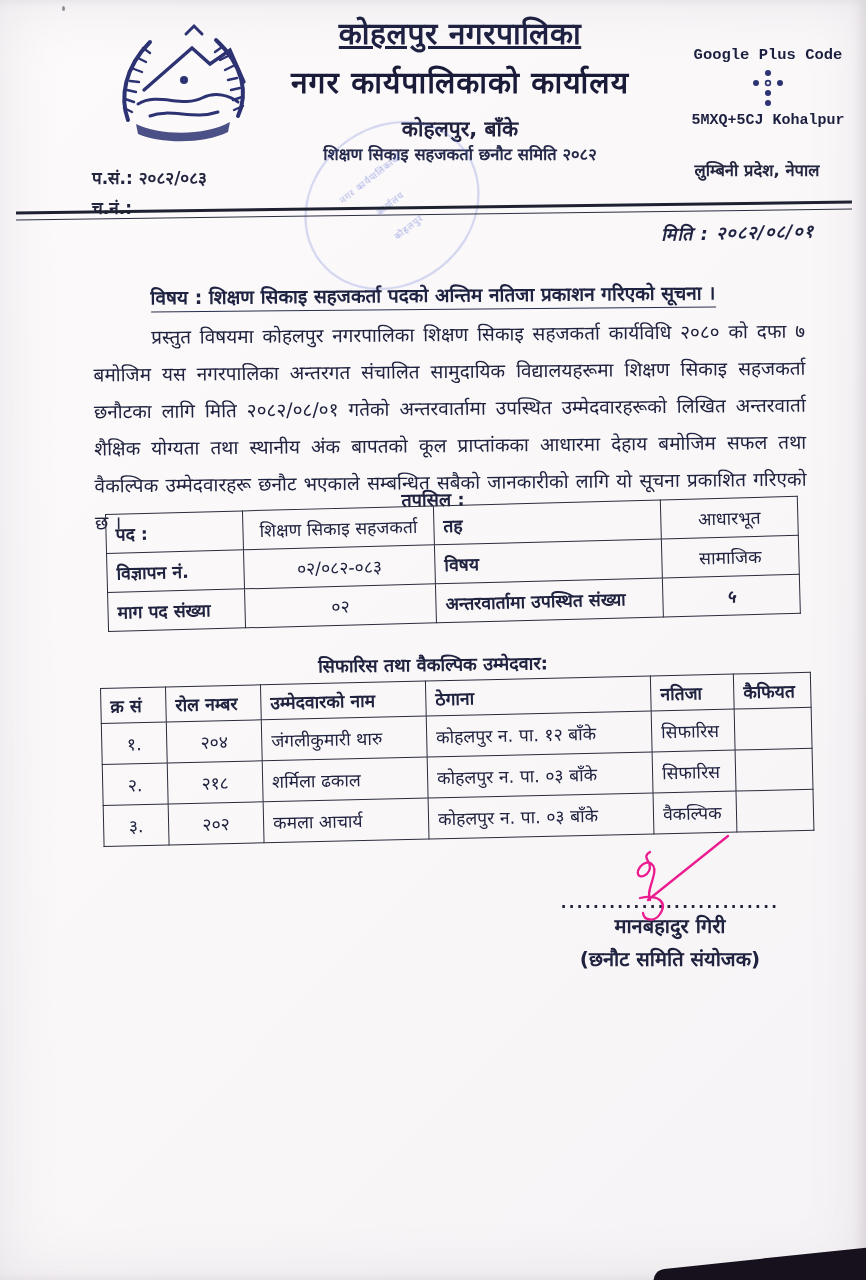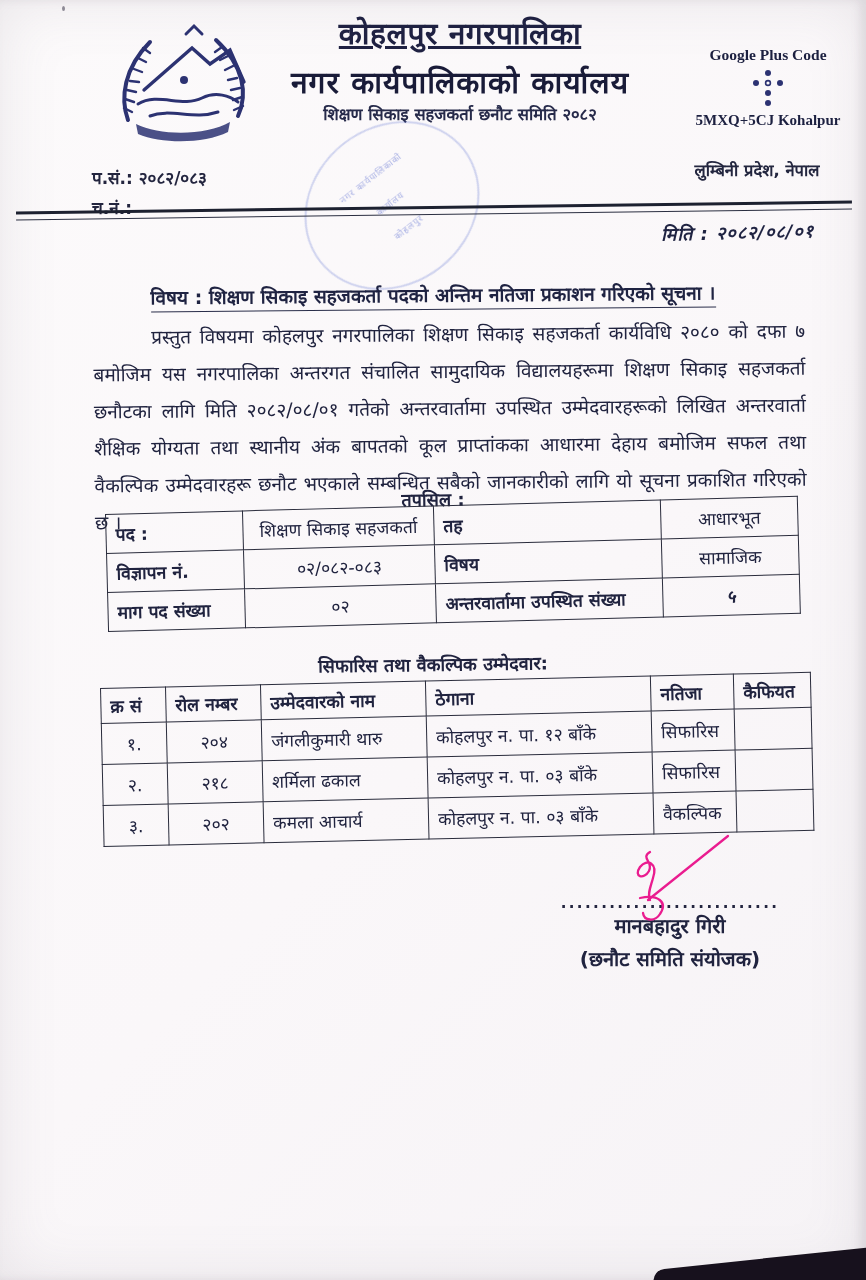--- a/index.html
+++ b/index.html
@@ -14,21 +14,21 @@
     box-shadow:inset 0 0 60px rgba(120,110,125,.14), inset -6px 0 10px rgba(150,140,150,.18);
   }
   
   .emblem{position:absolute;left:98px;top:20px;width:170px;height:122px;}
   .head-center{position:absolute;left:225px;top:12px;width:470px;text-align:center;}
   .t-muni{font-size:30px;font-weight:bold;color:#1f2142;letter-spacing:.5px;text-decoration:underline;}
   .t-office{font-size:30px;font-weight:bold;color:#191b38;margin-top:8px;letter-spacing:1px;}
   .t-place{font-size:21px;font-weight:bold;color:#20223f;margin-top:12px;}
   .t-committee{font-size:16.5px;font-weight:bold;color:#262a4a;}
   .head-right{position:absolute;right:8px;top:46px;width:180px;text-align:center;
-    font-family:Liberation Serif, serif;color:#1c2040;}
+    font-family:Liberation Mono, monospace;color:#1c2040;}
   .gpc-title{font-size:15.5px;font-weight:bold;}
   .gpc-icon{margin:4px auto 2px auto;display:block;}
   .gpc-code{font-size:15px;font-weight:bold;margin-top:4px;}
   .t-province{position:absolute;right:14px;top:158px;width:190px;text-align:center;
     font-size:16.5px;font-weight:bold;color:#23263f;}
   .refs{position:absolute;left:92px;top:163px;font-size:17px;font-weight:bold;color:#23253f;line-height:30px;}
   
   .stamp{position:absolute;left:292px;top:118px;width:200px;height:175px;
     transform:rotate(-38deg);opacity:.5;filter:blur(.4px);pointer-events:none;}
   .stamp .ring{position:absolute;inset:8px;border:2px solid #5b6fd0;border-radius:50%;opacity:.55;}
@@ -97,20 +97,21 @@
       <path d="M34,92 l-8,-4 M36,82 l-9,-3 M38,72 l-9,-2 M41,62 l-9,-1 M44,52 l-8,-3 M48,42 l-8,-4 M52,33 l-7,-5"></path>
       <path d="M136,90 l9,-4 M135,80 l9,-3 M133,70 l9,-2 M130,60 l9,-2 M127,50 l8,-4 M122,40 l8,-4 M117,32 l7,-5"></path>
     </g>
     <path d="M38,104 C62,116 108,116 132,102 L130,112 C106,124 64,124 40,114 Z" fill="#2c3272" opacity=".85"></path>
     <circle cx="86" cy="60" r="4" fill="#2c3272"></circle>
   </svg>
 
   <div class="head-center">
     <div class="t-muni">कोहलपुर नगरपालिका</div>
     <div class="t-office">नगर कार्यपालिकाको कार्यालय</div>
+    <div class="t-place">कोहलपुर, बाँके</div>
     <div class="t-committee">शिक्षण सिकाइ सहजकर्ता छनौट समिति २०८२</div>
   </div>
 
   <div class="head-right">
     <div class="gpc-title">Google Plus Code</div>
     <svg class="gpc-icon" width="38" height="40" viewBox="0 0 38 40">
       <g fill="#2c3272">
         <circle cx="19" cy="5" r="3"></circle>
         <circle cx="7" cy="15" r="3"></circle>
         <circle cx="31" cy="15" r="3"></circle>

